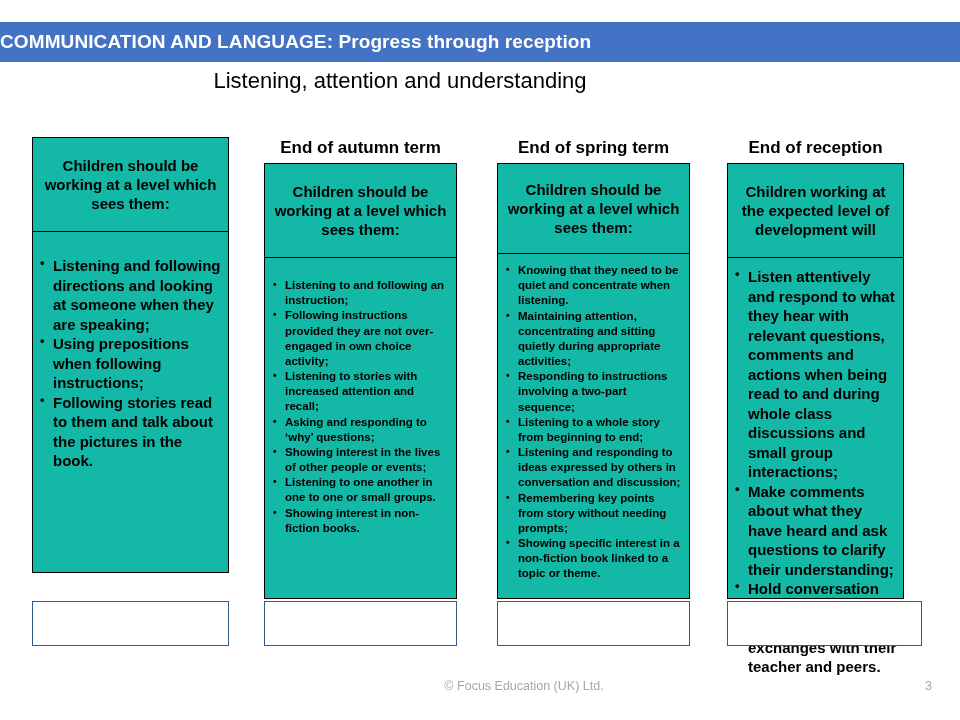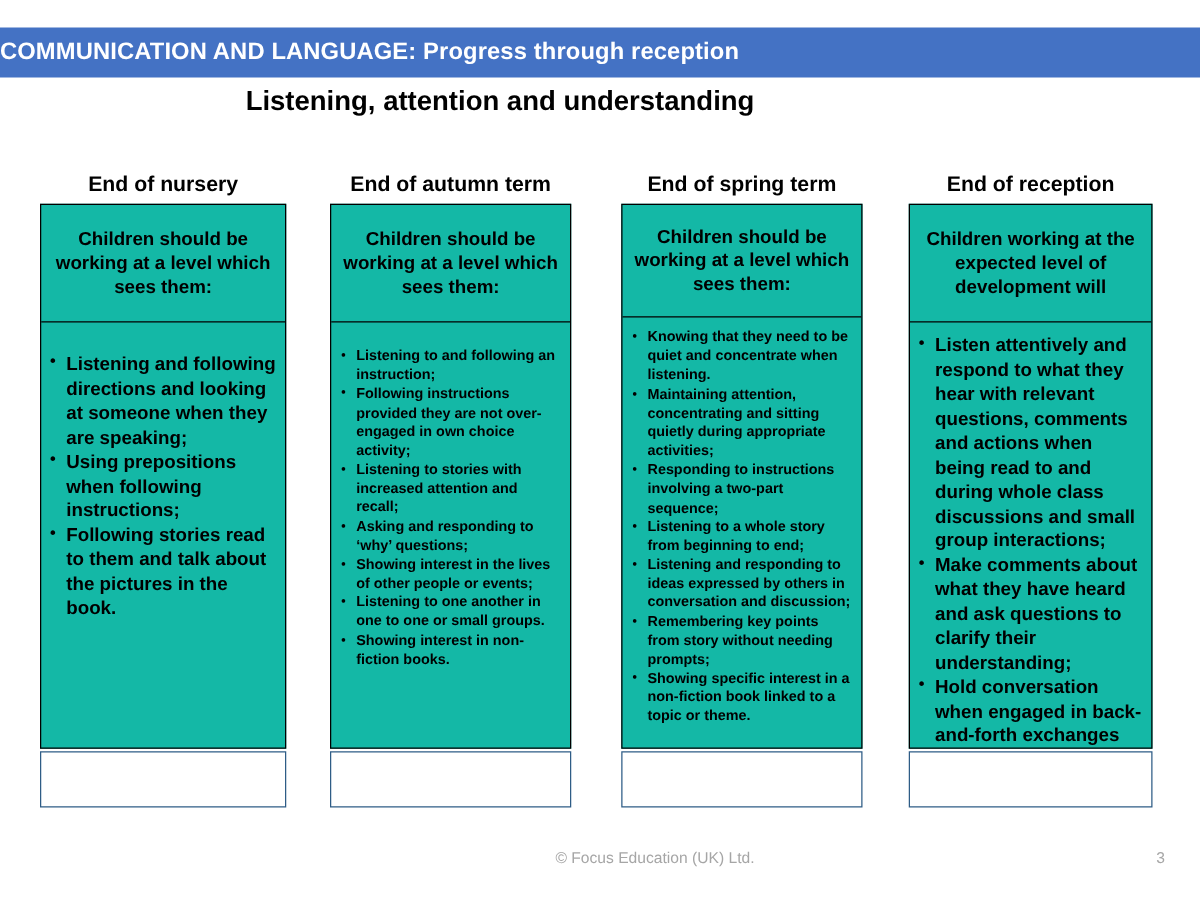--- a/index.html
+++ b/index.html
@@ -37,21 +37,21 @@
   }
 
   
   #slide-title {
     position: absolute;
     left: 0;
     top: 68px;
     width: 800px;
     text-align: center;
     font-size: 22px;
-    font-weight: bold;
+    font-weight: normal;
     color: #000000;
   }
 
   
   .column {
     position: absolute;
     top: 137px;
   }
   .col-heading {
     text-align: center;
@@ -145,21 +145,20 @@
 </head>
 <body>
 
 <div id="banner">
   <div id="banner-title">COMMUNICATION AND LANGUAGE: Progress through reception</div>
 </div>
 
 <div id="slide-title">Listening, attention and understanding</div>
 
 <div class="column scale-big" style="left:32px; width:197px;">
-  <div class="col-heading">End of nursery</div>
   <div class="col-body" style="height:436px;">
     <div class="intro-cell" style="height:94px;">
       <span>Children should be working at a level which sees them:</span>
     </div>
     <div class="list-cell" style="height:341px; padding-top:24px;">
       <ul class="points">
         <li>Listening and following directions and looking at someone when they are speaking;</li>
         <li>Using prepositions when following instructions;</li>
         <li>Following stories read to them and talk about the pictures in the book.</li>
       </ul>
@@ -200,21 +199,21 @@
         <li>Responding to instructions involving a two-part sequence;</li>
         <li>Listening to a whole story from beginning to end;</li>
         <li>Listening and responding to ideas expressed by others in conversation and discussion;</li>
         <li>Remembering key points from story without needing prompts;</li>
         <li>Showing specific interest in a non-fiction book linked to a topic or theme.</li>
       </ul>
     </div>
   </div>
 </div>
 
-<div class="column scale-big" style="left:727px; width:195px;">
+<div class="column scale-big" style="left:727px; width:177px;">
   <div class="col-heading">End of reception</div>
   <div class="col-body" style="height:436px;">
     <div class="intro-cell" style="height:94px;">
       <span>Children working at the expected level of development will</span>
     </div>
     <div class="list-cell" style="height:341px; padding-top:9px;">
       <ul class="points">
         <li>Listen attentively and respond to what they hear with relevant questions, comments and actions when being read to and during whole class discussions and small group interactions;</li>
         <li>Make comments about what they have heard and ask questions to clarify their understanding;</li>
         <li>Hold conversation when engaged in back-and-forth exchanges with their teacher and peers.</li>

